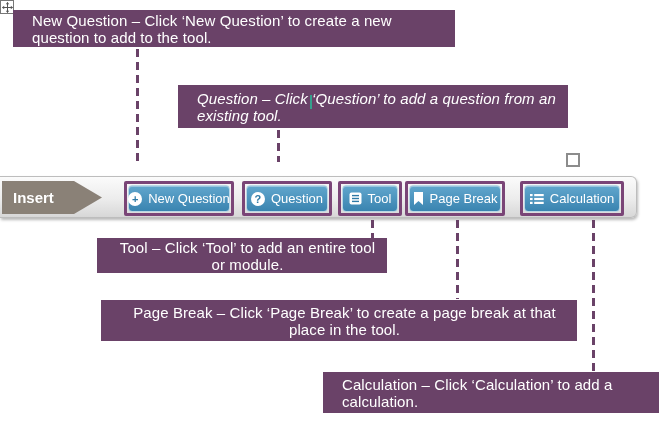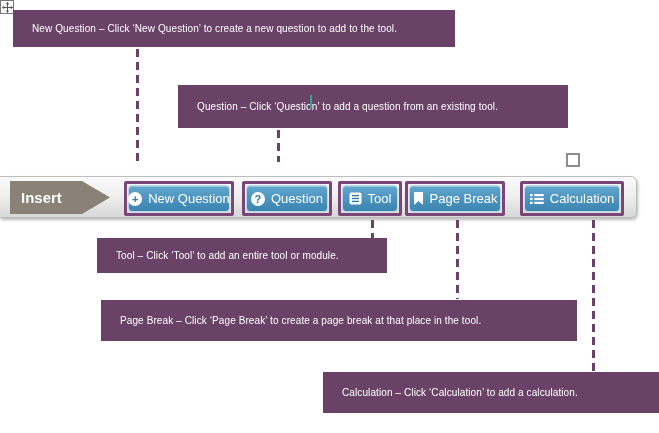--- a/index.html
+++ b/index.html
@@ -11,35 +11,35 @@
   }
   *{box-sizing:border-box;margin:0;padding:0;}
   body{font-family:"Liberation Sans",sans-serif;background:#ffffff;}
   .stage{position:relative;width:659px;height:433px;background:#ffffff;overflow:hidden;}
 
   
   .move-handle{position:absolute;left:0;top:0;width:14px;height:14px;background:#fff;
     border:1px solid #777;display:flex;align-items:center;justify-content:center;}
 
   
-  .callout{position:absolute;background:var(--purple);color:#fff;font-size:10px;
+  .callout{position:absolute;background:var(--purple);color:#fff;font-size:15px;
     display:flex;align-items:center;padding-left:19px;padding-right:8px;letter-spacing:.1px;}
 
   
   .connector{position:absolute;width:3px;
     background-image:repeating-linear-gradient(to bottom,var(--purple) 0px,var(--purple) 8px,transparent 8px,transparent 13px);}
 
   
   .toolbar{position:absolute;left:0;top:176px;width:637px;height:42px;
     background:linear-gradient(to bottom,#fbfbfb 0%,#ececec 55%,#d7d7d7 100%);
     border:1px solid #bdbdbd;border-left:none;border-radius:0 6px 6px 0;
     box-shadow:1px 2px 3px rgba(0,0,0,0.28);}
   .insert-arrow{position:absolute;left:2px;top:4px;width:100px;height:33px;background:var(--arrow);
     clip-path:polygon(0 0,72% 0,100% 50%,72% 100%,0 100%);
-    display:flex;align-items:center;color:#fff;font-weight:bold;font-size:15px;padding-left:11px;margin-left:8px;}
+    display:flex;align-items:center;color:#fff;font-weight:bold;font-size:15px;padding-left:11px;}
 
   
   .btn-outline{position:absolute;top:4px;height:35px;border:3px solid var(--outline);
     border-radius:2px;padding:1px;}
   .tb-btn{width:100%;height:100%;border:1px solid #b9d7e6;border-radius:4px;
     background:linear-gradient(to bottom,var(--blue-top) 0%,var(--blue-bottom) 100%);
     color:#fff;font-size:13px;font-family:"Liberation Sans",sans-serif;
     display:flex;align-items:center;justify-content:center;gap:6px;cursor:pointer;
     box-shadow:inset 0 1px 0 rgba(255,255,255,0.35);white-space:nowrap;}
   .circle-ic{width:14px;height:14px;border-radius:50%;background:#fff;color:#2f7aa6;
@@ -71,21 +71,21 @@
         <polygon points="0,5.5 2.2,3.8 2.2,7.2"></polygon>
         <polygon points="11,5.5 8.8,3.8 8.8,7.2"></polygon>
       </g>
     </svg>
   </div>
 
   <div class="callout" style="left:13px;top:10px;width:442px;height:37px;">
     <span>New Question – Click ‘New Question’ to create a new question to add to the tool.</span>
   </div>
 
-  <div class="callout" style="left:178px;top:85px;width:390px;height:43px;">
+  <div class="callout" style="left:178px;top:85px;width:390px;height:43px;font-style:italic;">
     <span>Question – Click ‘Question’ to add a question from an existing tool.</span>
   </div>
   <div class="text-cursor"></div>
 
   <div class="connector" style="left:136px;top:49px;height:113px;"></div>
   <div class="connector" style="left:277px;top:130px;height:32px;"></div>
 
   <div class="marker-box"></div>
 
   <div class="toolbar">

